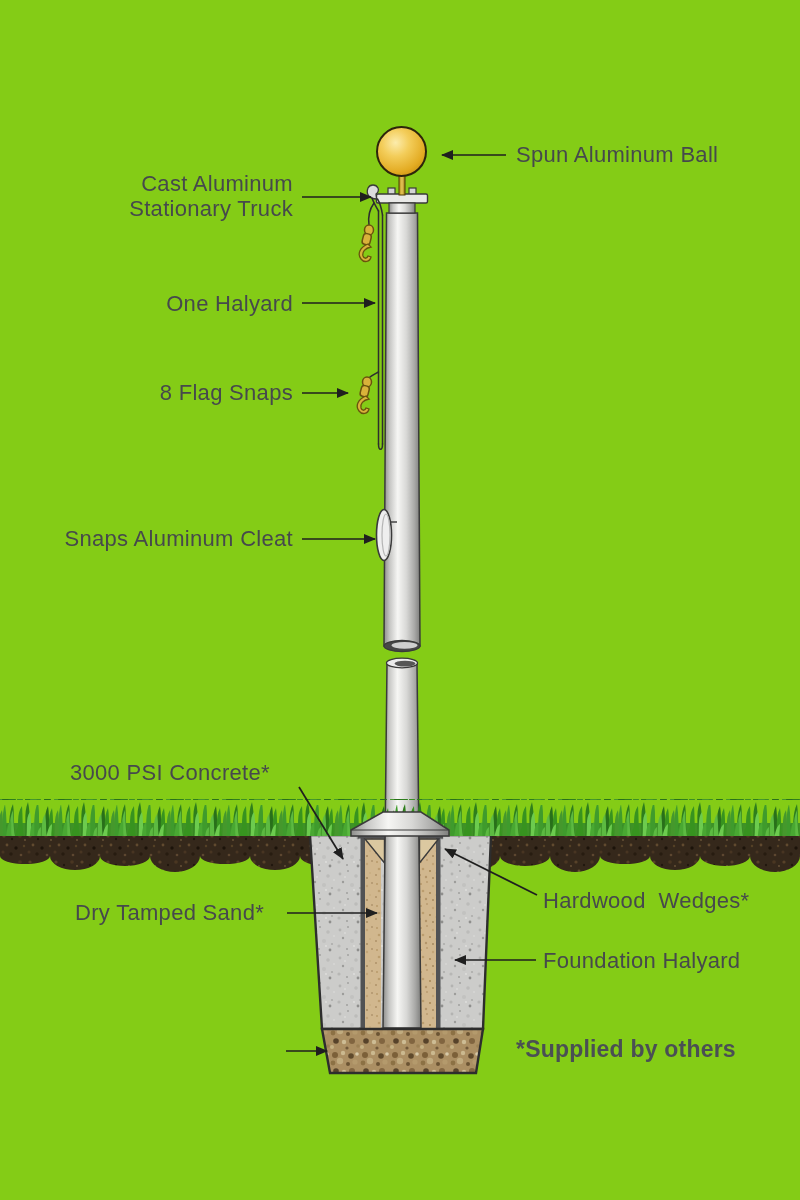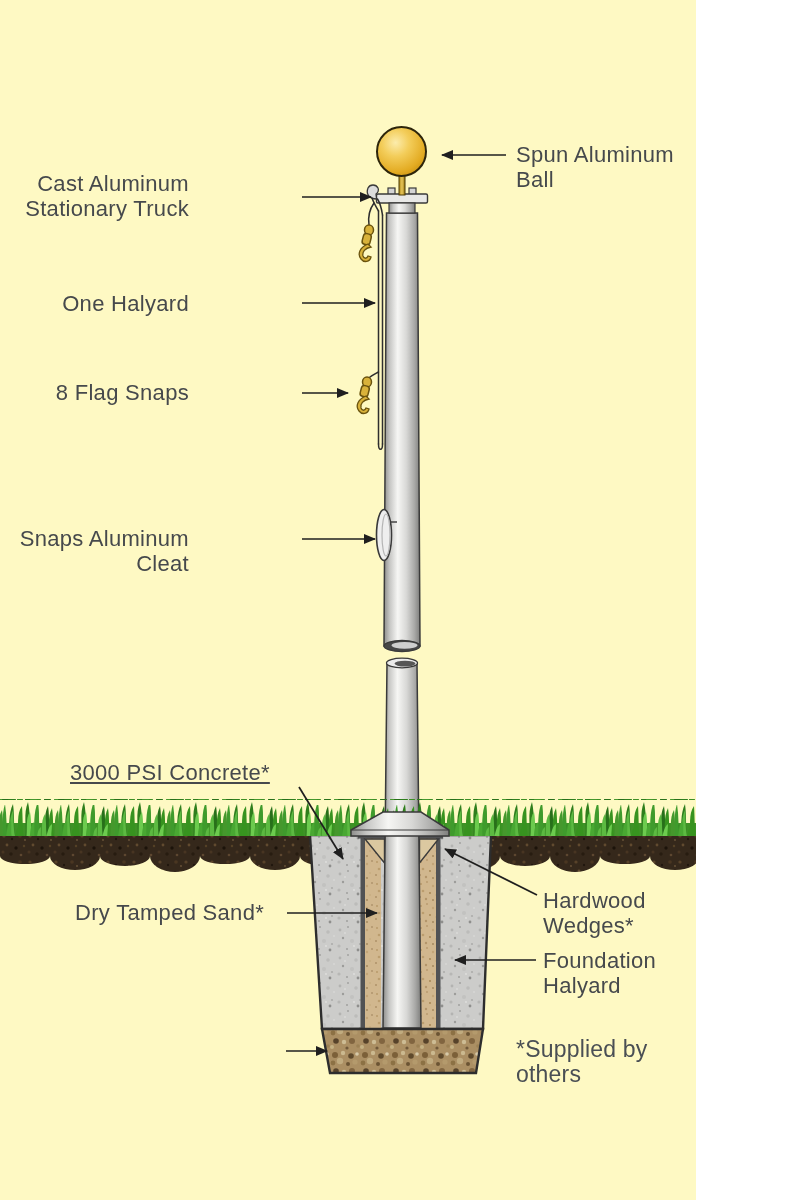--- a/index.html
+++ b/index.html
@@ -1,26 +1,26 @@
 <!DOCTYPE html>
 <html><head>
 <meta charset="utf-8">
 <style>
   html,body{margin:0;padding:0;background:#ffffff;}
   .stage{
-    position:relative;width:696px;height:1200px;background:#fef9c3;overflow:hidden;
+    position:relative;width:800px;height:1200px;background:#84cc16;overflow:hidden;
     font-family:"Liberation Sans","DejaVu Sans",sans-serif;
   }
   .art{position:absolute;left:0;top:0;width:800px;height:1200px;}
   .lbl{
     position:absolute;color:#46494c;font-size:22px;line-height:25px;
     white-space:pre-wrap;letter-spacing:.3px;
   }
   .lbl.right{text-align:right;}
-  .lbl.bold{font-weight:normal;color:#4a4f54;font-size:23px;letter-spacing:.2px;}
+  .lbl.bold{font-weight:bold;color:#4a4f54;font-size:23px;letter-spacing:.2px;}
 </style>
 </head>
 <body>
 
 <div class="stage">
 
   <svg class="art" viewBox="0 0 800 1200" aria-hidden="true">
     <defs>
       <linearGradient id="poleGrad" x1="0" y1="0" x2="1" y2="0">
         <stop offset="0" stop-color="#8e8e8c"></stop>
@@ -230,19 +230,19 @@
       <line x1="286" y1="1051" x2="327" y2="1051" marker-end="url(#ah)"></line>
     </g>
   </svg>
 
   <div class="lbl" style="left:516px;top:142px;">Spun Aluminum Ball</div>
   <div class="lbl right" style="right:507px;top:171px;">Cast Aluminum
 Stationary Truck</div>
   <div class="lbl right" style="right:507px;top:291px;">One Halyard</div>
   <div class="lbl right" style="right:507px;top:380px;">8 Flag Snaps</div>
   <div class="lbl right" style="right:507px;top:526px;">Snaps Aluminum Cleat</div>
-  <div class="lbl" style="left:70px;top:760px;text-decoration:underline;">3000 PSI Concrete*</div>
+  <div class="lbl" style="left:70px;top:760px;">3000 PSI Concrete*</div>
   <div class="lbl" style="left:543px;top:888px;">Hardwood  Wedges*</div>
   <div class="lbl" style="left:75px;top:900px;">Dry Tamped Sand*</div>
   <div class="lbl" style="left:543px;top:948px;">Foundation Halyard</div>
   <div class="lbl bold" style="left:516px;top:1037px;">*Supplied by others</div>
 
 </div>
 
 </body></html>

